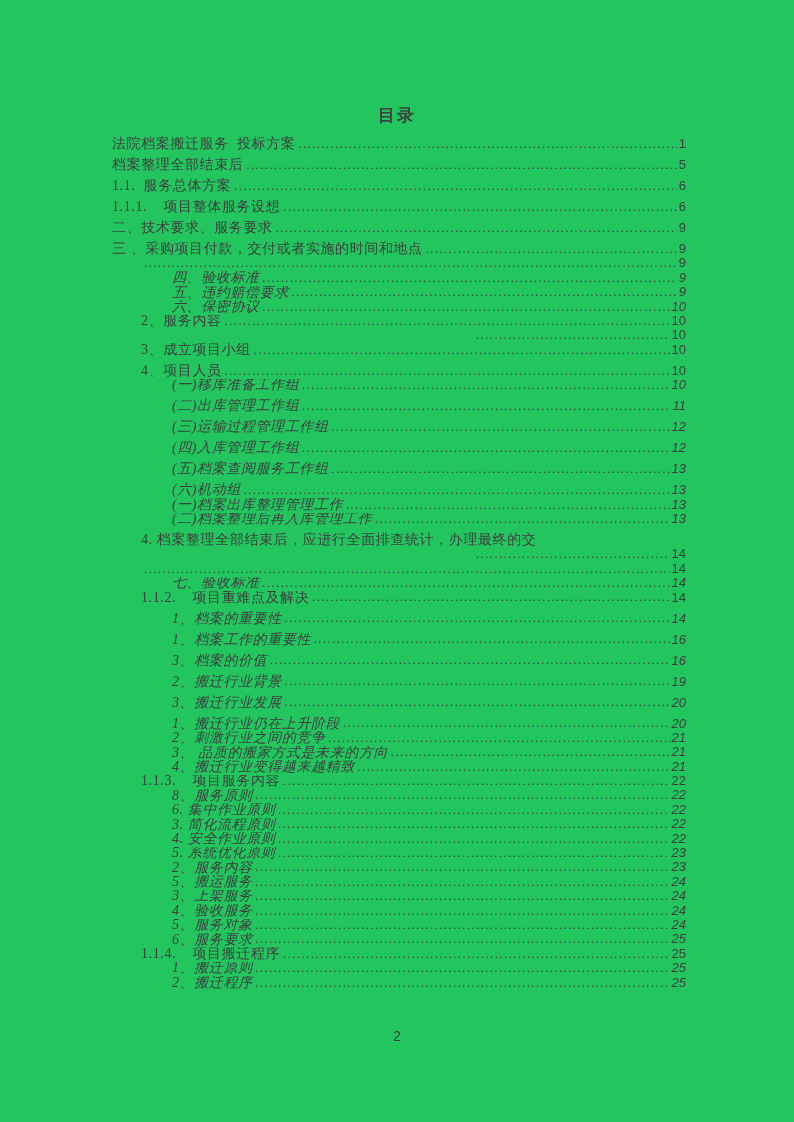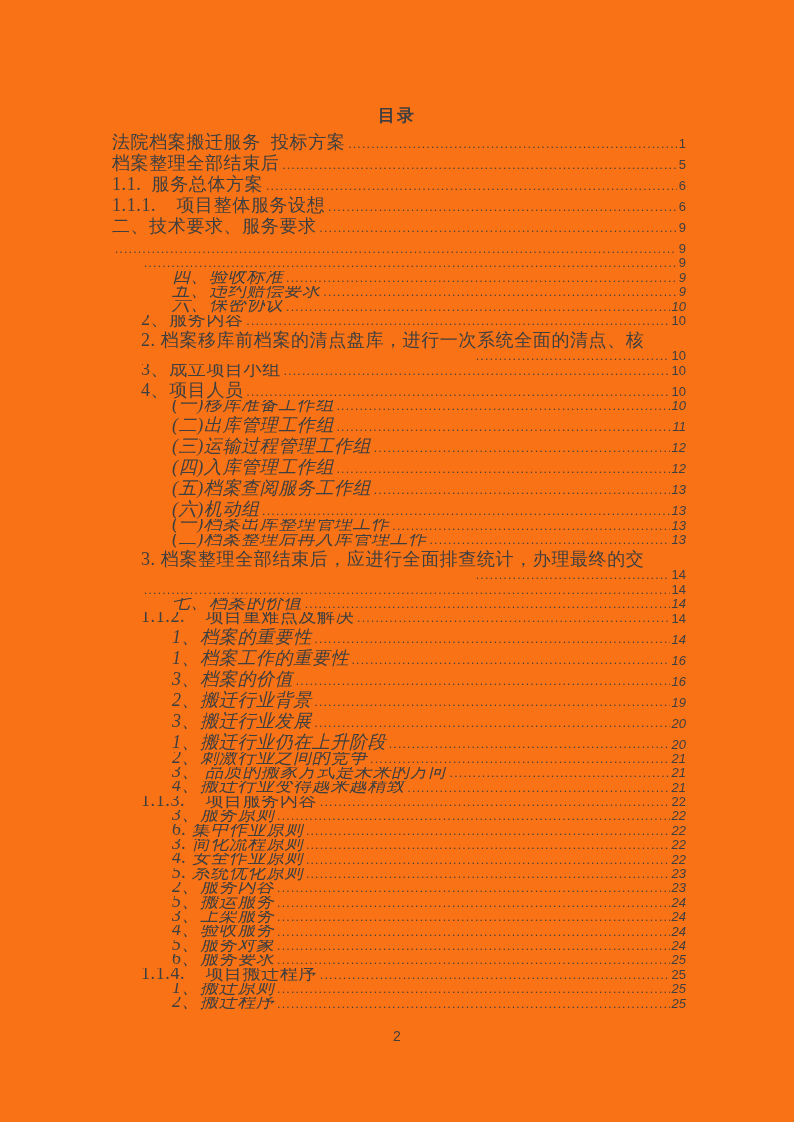--- a/index.html
+++ b/index.html
@@ -1,20 +1,20 @@
 <!DOCTYPE html>
 <html style="--text-color: #3f3f3f;"><head>
 <meta charset="utf-8">
 <style>
   :root { --text-color: #3f3f3f; }
   html, body { margin: 0; padding: 0; background: #ffffff; }
   .page {
     position: relative;
     width: 794px; height: 1122px;
-    background: #f97316;
+    background: #22c55e;
     font-family: "Liberation Serif", serif;
     color: var(--text-color);
     overflow: hidden;
   }
   .doc-title {
     padding-top: 104px;
     text-align: center;
     font-size: 17px;
     font-weight: 600;
     letter-spacing: 2px;
@@ -27,21 +27,21 @@
   .row { display: flex; align-items: flex-end; overflow: hidden; }
   .row.lg { height: 21px; }
   .row.sm { height: 14.4px; }
   .lv0 { padding-left: 0; }
   .lv1 { padding-left: 29px; }
   .lv2 { padding-left: 60px; font-style: italic; }
   .lv3 { padding-left: 361px; }
   .t {
     flex: 0 0 auto;
     white-space: pre;
-    font-size: 18px;
+    font-size: 14px;
     line-height: 1.12;
     letter-spacing: 0.6px;
   }
   .leader {
     flex: 1 1 auto;
     overflow: hidden;
     white-space: nowrap;
     font-size: 12px;
     line-height: 1.25;
     letter-spacing: 1.6px;
@@ -88,20 +88,21 @@
         <span class="t">1.1.1.    项目整体服务设想</span>
         <span class="leader">............................................................................................................................................................................................................................</span>
         <span class="pg">6</span>
       </div>
       <div class="row lg lv0">
         <span class="t">二、技术要求、服务要求</span>
         <span class="leader">............................................................................................................................................................................................................................</span>
         <span class="pg">9</span>
       </div>
       <div class="row lg lv0">
+        <span class="t">三 、采购项目付款，交付或者实施的时间和地点</span>
         <span class="leader">............................................................................................................................................................................................................................</span>
         <span class="pg">9</span>
       </div>
       <div class="row sm lv1">
         <span class="t"></span>
         <span class="leader">............................................................................................................................................................................................................................</span>
         <span class="pg">9</span>
       </div>
       <div class="row sm lv2">
         <span class="t">四、验收标准</span>
@@ -115,23 +116,20 @@
       </div>
       <div class="row sm lv2">
         <span class="t">六、保密协议</span>
         <span class="leader">............................................................................................................................................................................................................................</span>
         <span class="pg">10</span>
       </div>
       <div class="row sm lv1">
         <span class="t">2、服务内容</span>
         <span class="leader">............................................................................................................................................................................................................................</span>
         <span class="pg">10</span>
-      </div>
-      <div class="row lg lv1">
-        <span class="t">2. 档案移库前档案的清点盘库，进行一次系统全面的清点、核</span>
       </div>
       <div class="row sm lv3">
         <span class="t"></span>
         <span class="leader">............................................................................................................................................................................................................................</span>
         <span class="pg">10</span>
       </div>
       <div class="row sm lv1">
         <span class="t">3、成立项目小组</span>
         <span class="leader">............................................................................................................................................................................................................................</span>
         <span class="pg">10</span>
@@ -175,33 +173,33 @@
         <span class="t">(一)档案出库整理管理工作</span>
         <span class="leader">............................................................................................................................................................................................................................</span>
         <span class="pg">13</span>
       </div>
       <div class="row sm lv2">
         <span class="t">(二)档案整理后再入库管理工作</span>
         <span class="leader">............................................................................................................................................................................................................................</span>
         <span class="pg">13</span>
       </div>
       <div class="row lg lv1">
-        <span class="t">3. 档案整理全部结束后，应进行全面排查统计，办理最终的交</span>
+        <span class="t">4. 档案整理全部结束后，应进行全面排查统计，办理最终的交</span>
       </div>
       <div class="row sm lv3">
         <span class="t"></span>
         <span class="leader">............................................................................................................................................................................................................................</span>
         <span class="pg">14</span>
       </div>
       <div class="row sm lv1">
         <span class="leader">............................................................................................................................................................................................................................</span>
         <span class="pg">14</span>
       </div>
       <div class="row sm lv2">
-        <span class="t">七、档案的价值</span>
+        <span class="t">七、验收标准</span>
         <span class="leader">............................................................................................................................................................................................................................</span>
         <span class="pg">14</span>
       </div>
       <div class="row sm lv1">
         <span class="t">1.1.2.    项目重难点及解决</span>
         <span class="leader">............................................................................................................................................................................................................................</span>
         <span class="pg">14</span>
       </div>
       <div class="row lg lv2">
         <span class="t">1、档案的重要性</span>
@@ -247,21 +245,21 @@
         <span class="t">4、搬迁行业变得越来越精致</span>
         <span class="leader">............................................................................................................................................................................................................................</span>
         <span class="pg">21</span>
       </div>
       <div class="row sm lv1">
         <span class="t">1.1.3.    项目服务内容</span>
         <span class="leader">............................................................................................................................................................................................................................</span>
         <span class="pg">22</span>
       </div>
       <div class="row sm lv2">
-        <span class="t">3、服务原则</span>
+        <span class="t">8、服务原则</span>
         <span class="leader">............................................................................................................................................................................................................................</span>
         <span class="pg">22</span>
       </div>
       <div class="row sm lv2">
         <span class="t">6. 集中作业原则</span>
         <span class="leader">............................................................................................................................................................................................................................</span>
         <span class="pg">22</span>
       </div>
       <div class="row sm lv2">
         <span class="t">3. 简化流程原则</span>

